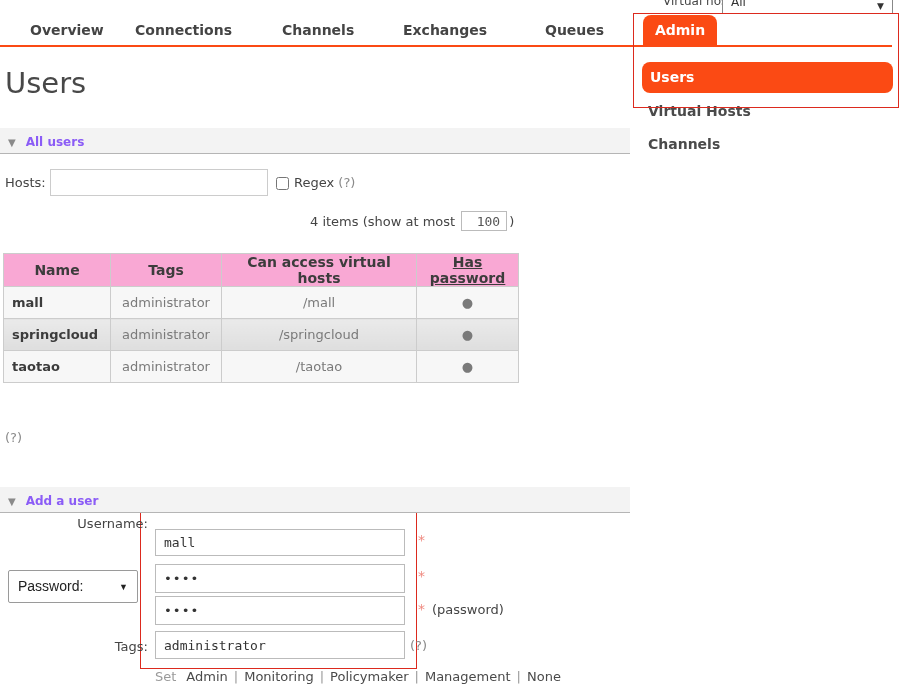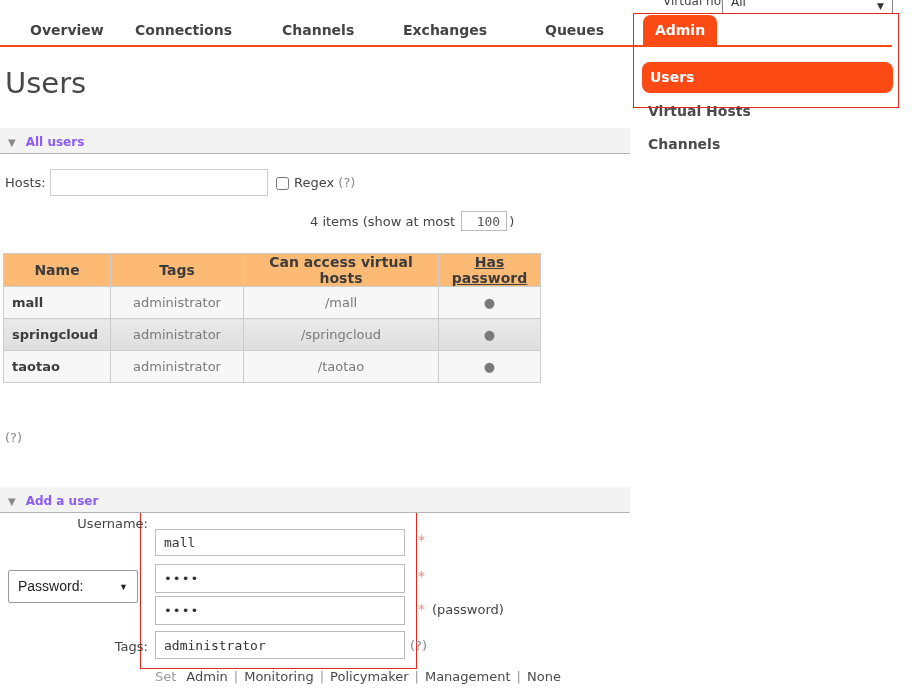--- a/index.html
+++ b/index.html
@@ -72,26 +72,26 @@
 
   
   .items-row { left:310px; top:209px; height:24px; display:flex; align-items:center; font-size:13px; color:#444; }
   .items-max-input { width:46px; height:20px; border:1px solid #bbb; margin:0 2px 0 6px;
     text-align:right; padding-right:6px; font-size:13px; color:#555;
     font-family:"DejaVu Sans Mono", monospace; }
 
   
   .users-table { left:3px; top:253px; border-collapse:collapse; }
   .users-table th, .users-table td { border:1px solid #ccc; font-size:13px; height:32px; }
-  .users-table th { background:#fdba74; font-weight:bold; color:#3c3c3c; text-align:center; padding:0 10px; font-size:14px; }
+  .users-table th { background:#f9a8d4; font-weight:bold; color:#3c3c3c; text-align:center; padding:0 10px; font-size:14px; }
   .users-table td { color:#7a7a7a; text-align:center; }
   .users-table td.name { font-weight:bold; color:#3c3c3c; text-align:left; padding-left:8px; cursor:pointer; }
   .users-table tr.odd td { background:linear-gradient(#eaeaea,#dedede); }
   .users-table tr.even td { background:#f7f7f7; }
-  .col-name { width:107px; } .col-tags { width:133px; } .col-vh { width:195px; } .col-pw { width:102px;text-decoration:underline; }
+  .col-name { width:107px; } .col-tags { width:111px; } .col-vh { width:195px; } .col-pw { width:102px;text-decoration:underline; }
   .dot { font-size:9px; color:#444; }
 
   .table-help { left:5px; top:430px; font-size:13px; }
 
   
   .form-label { font-size:13px; color:#444; text-align:right; width:148px; left:0; }
   .lbl-username { top:516px; }
   .lbl-tags { top:639px; }
   .mono-input { border:1px solid #bbb; font-family:"DejaVu Sans Mono", monospace;
     font-size:13px; padding:0 8px; color:#333; }

